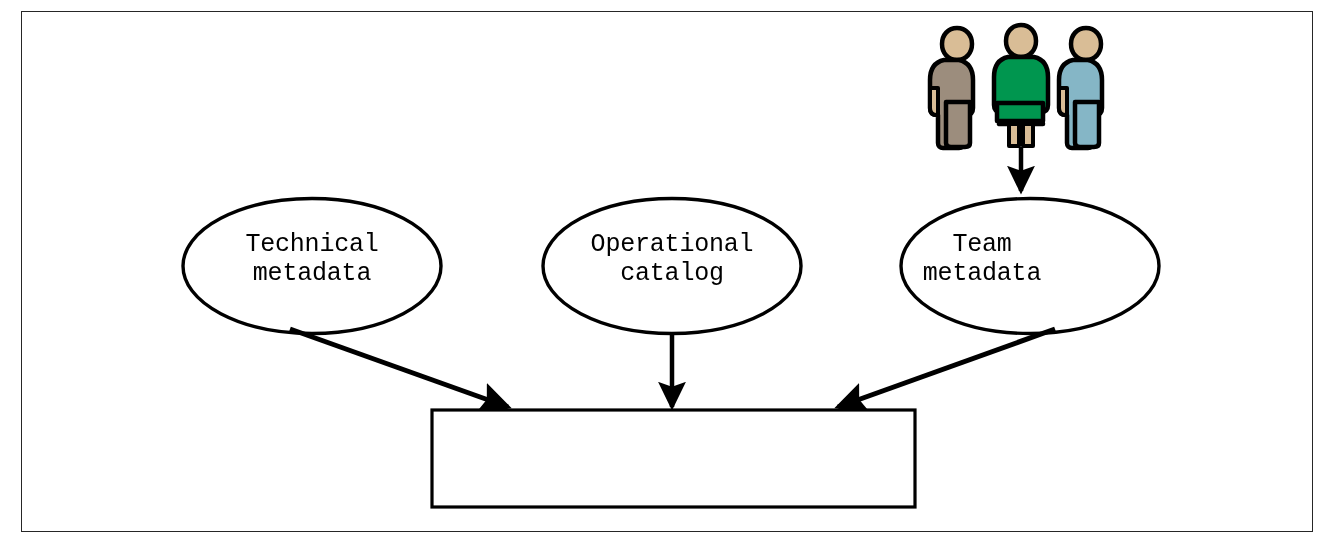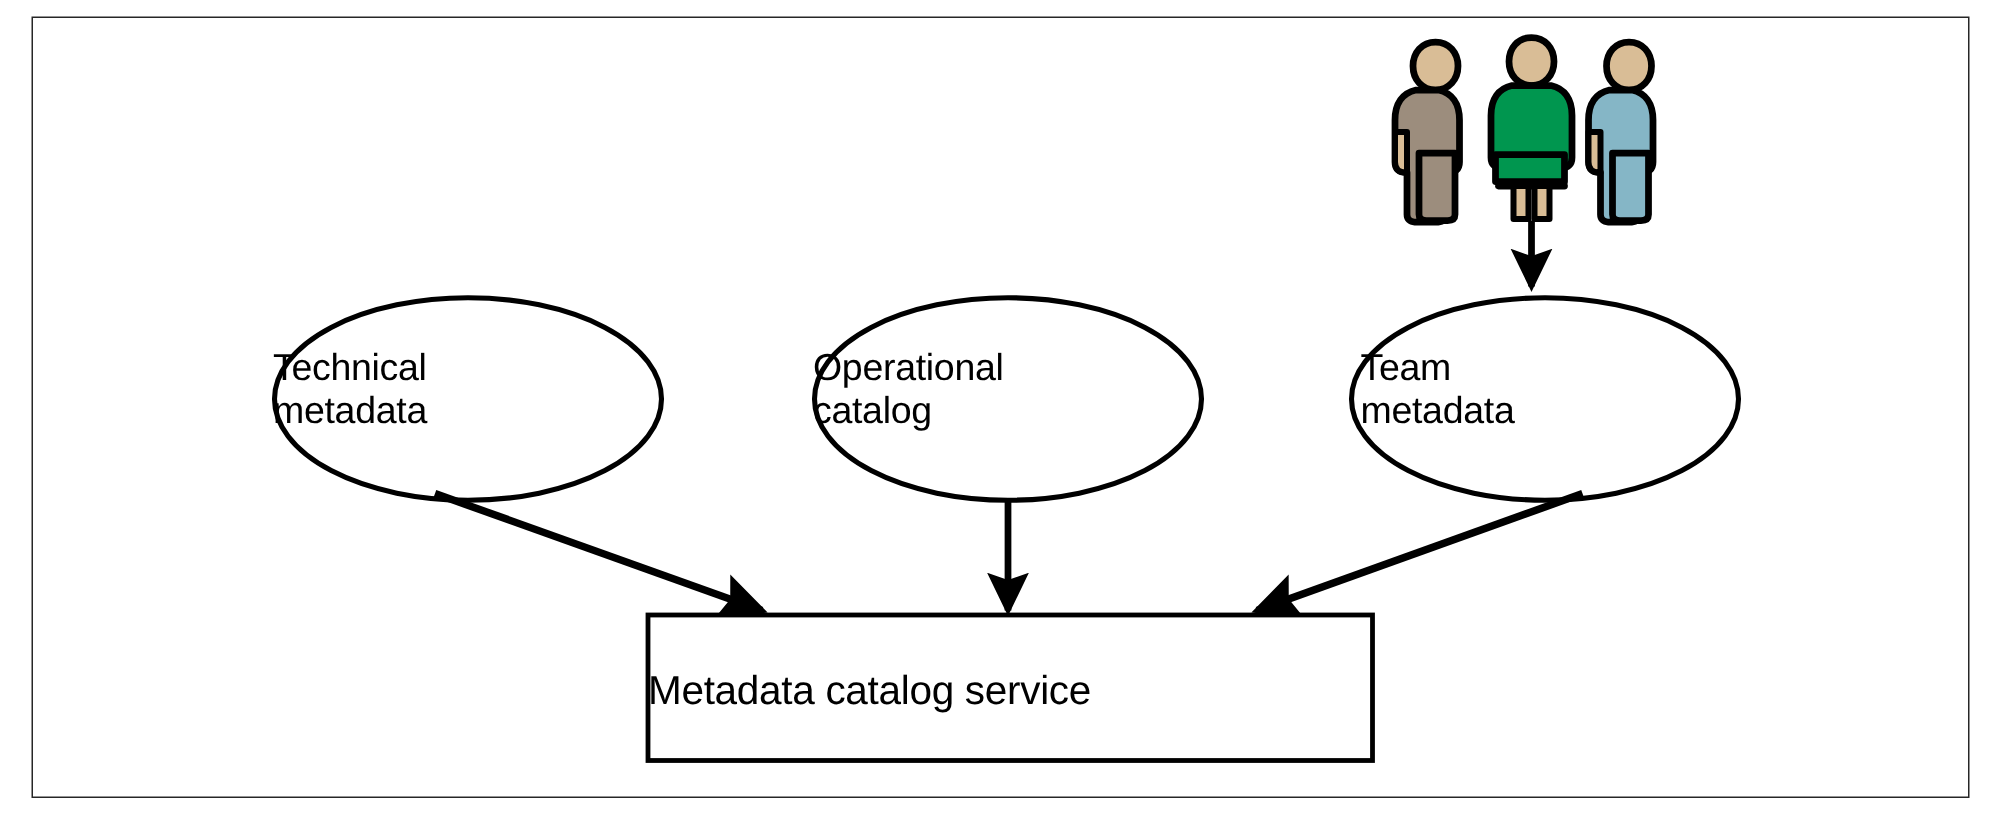--- a/index.html
+++ b/index.html
@@ -29,21 +29,22 @@
   }
   #diagram-svg {
     position: absolute;
     left: 0;
     top: 0;
     width: 1330px;
     height: 548px;
   }
   .node-label {
     position: absolute;
-    font-family: Liberation Sans, sans-serif;
+    text-align: center;
+    font-family: Liberation Mono, monospace;
     color: #000000;
     line-height: 1.14;
     letter-spacing: -0.2px;
     white-space: pre-line;
     pointer-events: none;
   }
   .ellipse-label {
     font-size: 25px;
   }
   .rect-label {
@@ -163,18 +164,17 @@
 
     </g>
   </svg>
 
   <div class="node-label ellipse-label" style="left:182px; top:231px; width:260px;">Technical
 metadata</div>
 
   <div class="node-label ellipse-label" style="left:542px; top:231px; width:260px;">Operational
 catalog</div>
 
-  <div class="node-label ellipse-label" style="left:907px; top:231px; width:260px;">Team
+  <div class="node-label ellipse-label" style="left:852px; top:231px; width:260px;">Team
 metadata</div>
 
-  <div class="node-label rect-label" style="left:432px; top:445px; width:483px;">Metadata catalog service</div>
 
 </div>
 
 </body></html>

